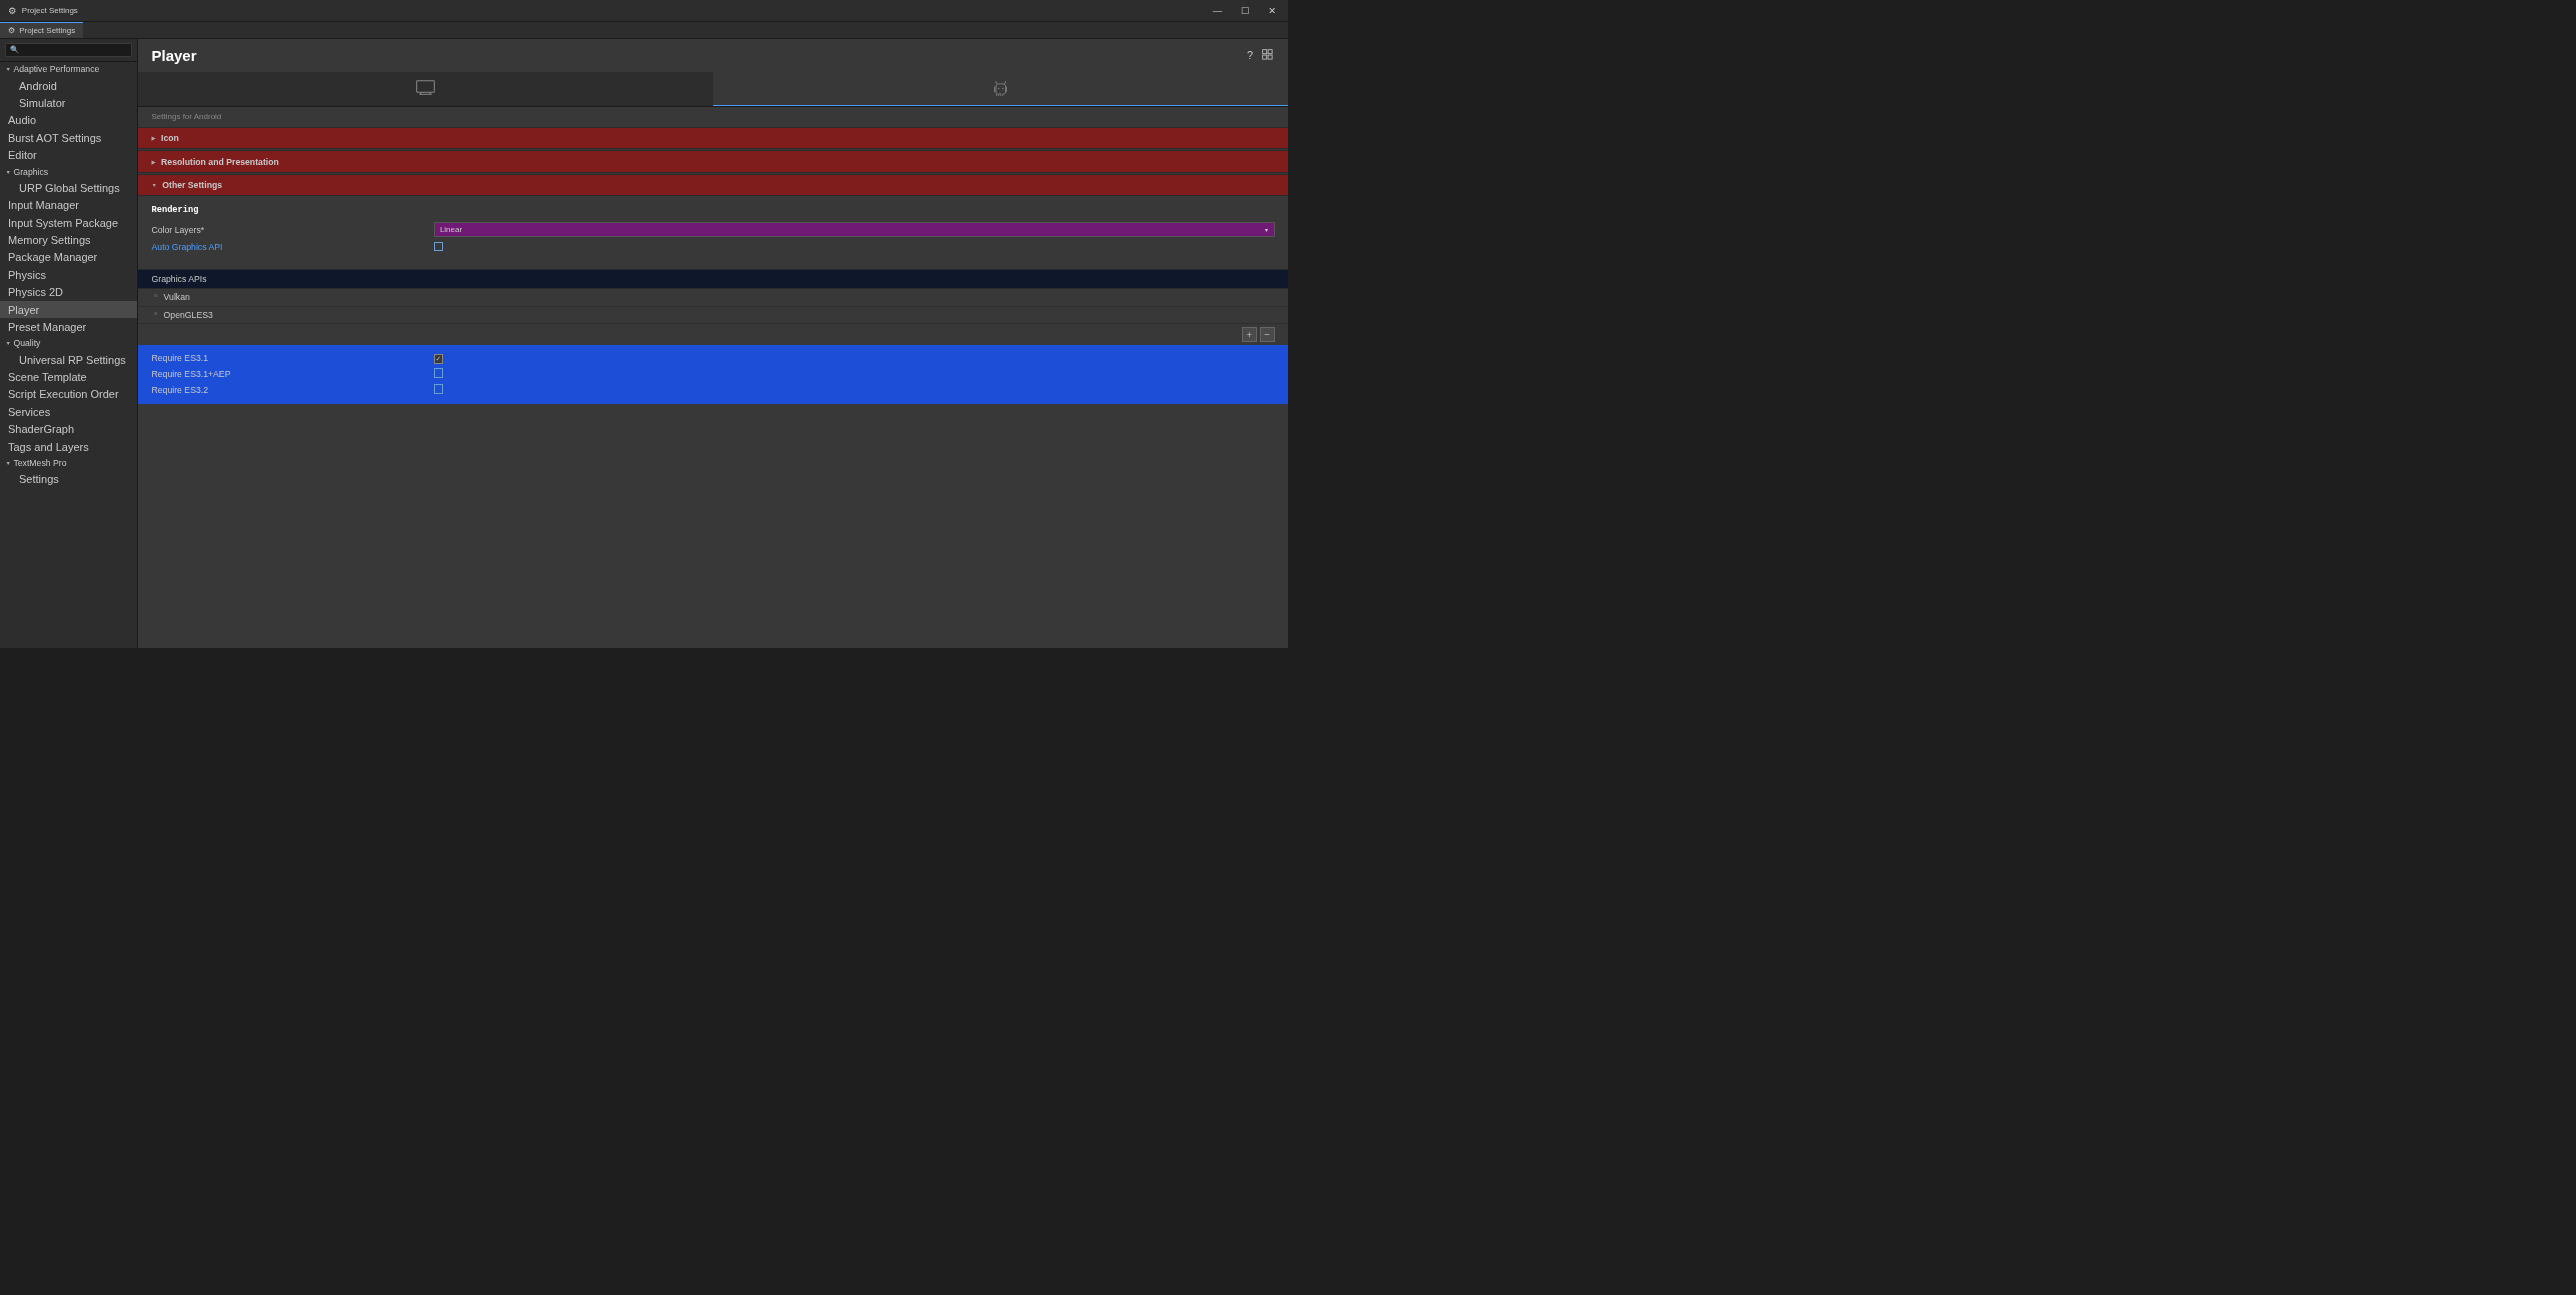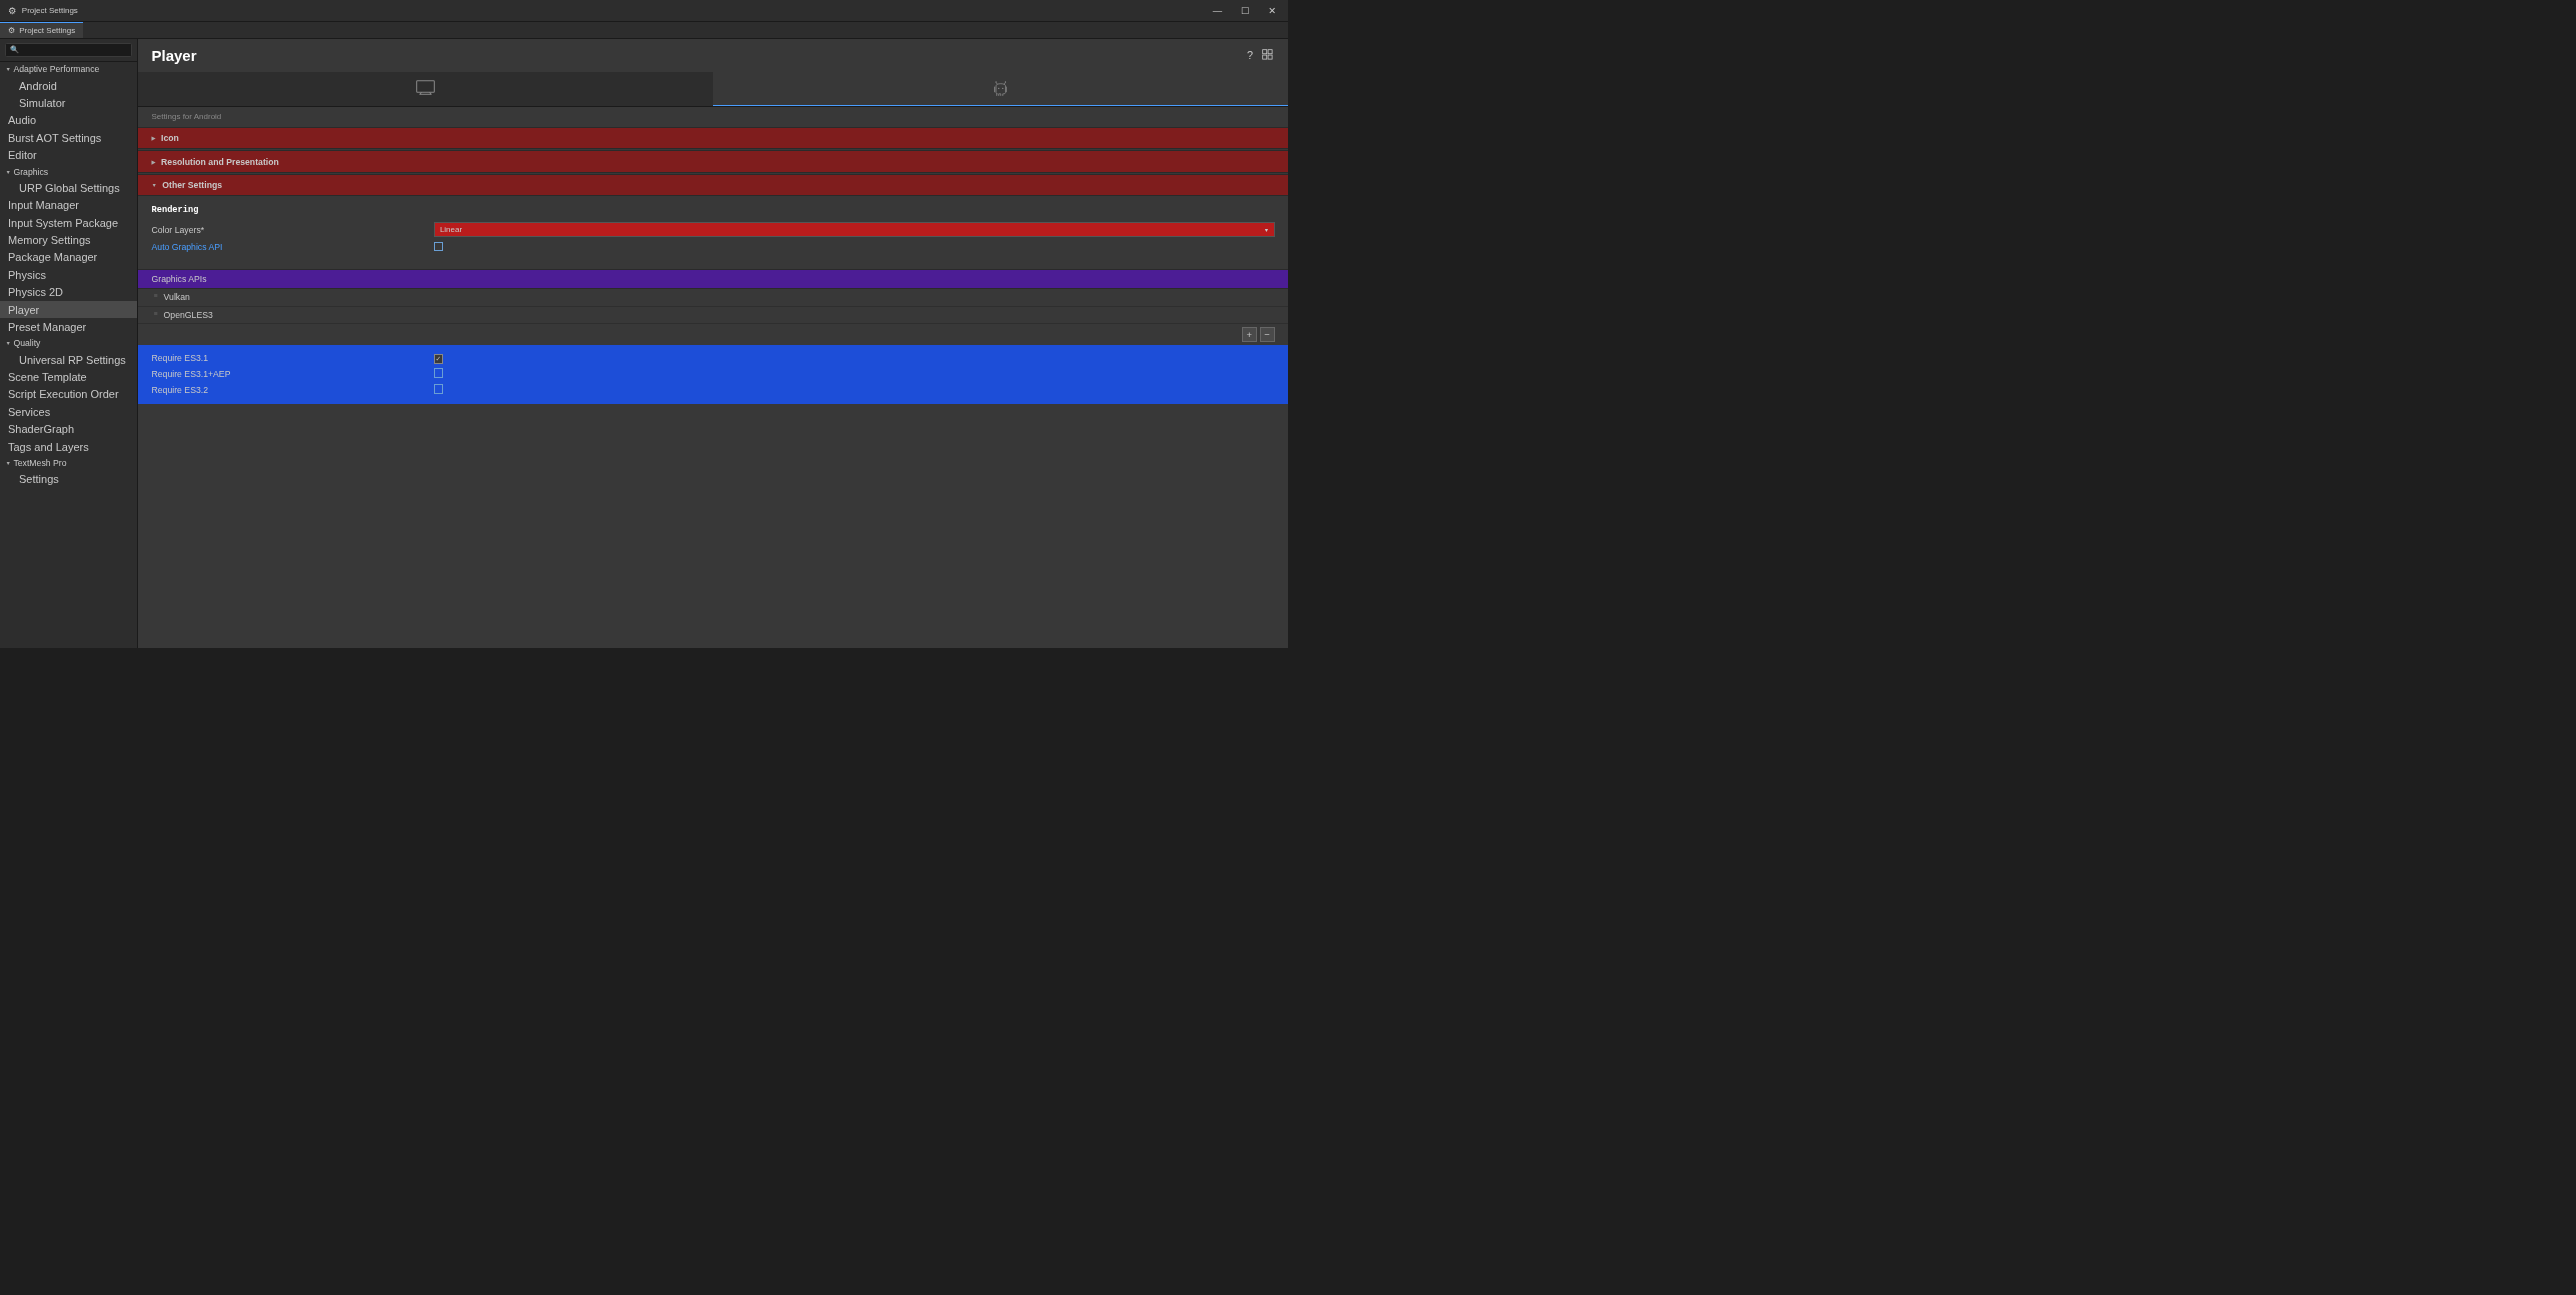--- a/index.html
+++ b/index.html
@@ -231,21 +231,21 @@
       flex-shrink: 0;
     }
     .field-label.link-style {
       color: #4a9eff;
       cursor: pointer;
     }
     .field-value {
       flex: 1;
     }
     .dropdown-select {
-      background: #b91c1c;
+      background: #701a75;
       border: 0.7px solid #555;
       color: #c8c8c8;
       font-size: 8px;
       padding: 2px 5.4px;
       width: 100%;
       cursor: pointer;
       appearance: none;
       -webkit-appearance: none;
       display: flex;
       align-items: center;
@@ -281,21 +281,21 @@
       border: 0.7px solid #888;
     }
     .checkbox-box.checked::after {
       content: '✓';
       font-size: 6.7px;
       color: #c8c8c8;
     }
 
     
     .graphics-apis-header {
-      background: #4c1d95;
+      background: #0f172a;
       padding: 4px 13.5px;
       font-size: 8.7px;
       color: #c8c8c8;
       border-top: 0.7px solid #2a2a2a;
       border-bottom: 0.7px solid #2a2a2a;
       margin-top: 5.4px;
     }
     .api-item {
       display: flex;
       align-items: flex-start;

